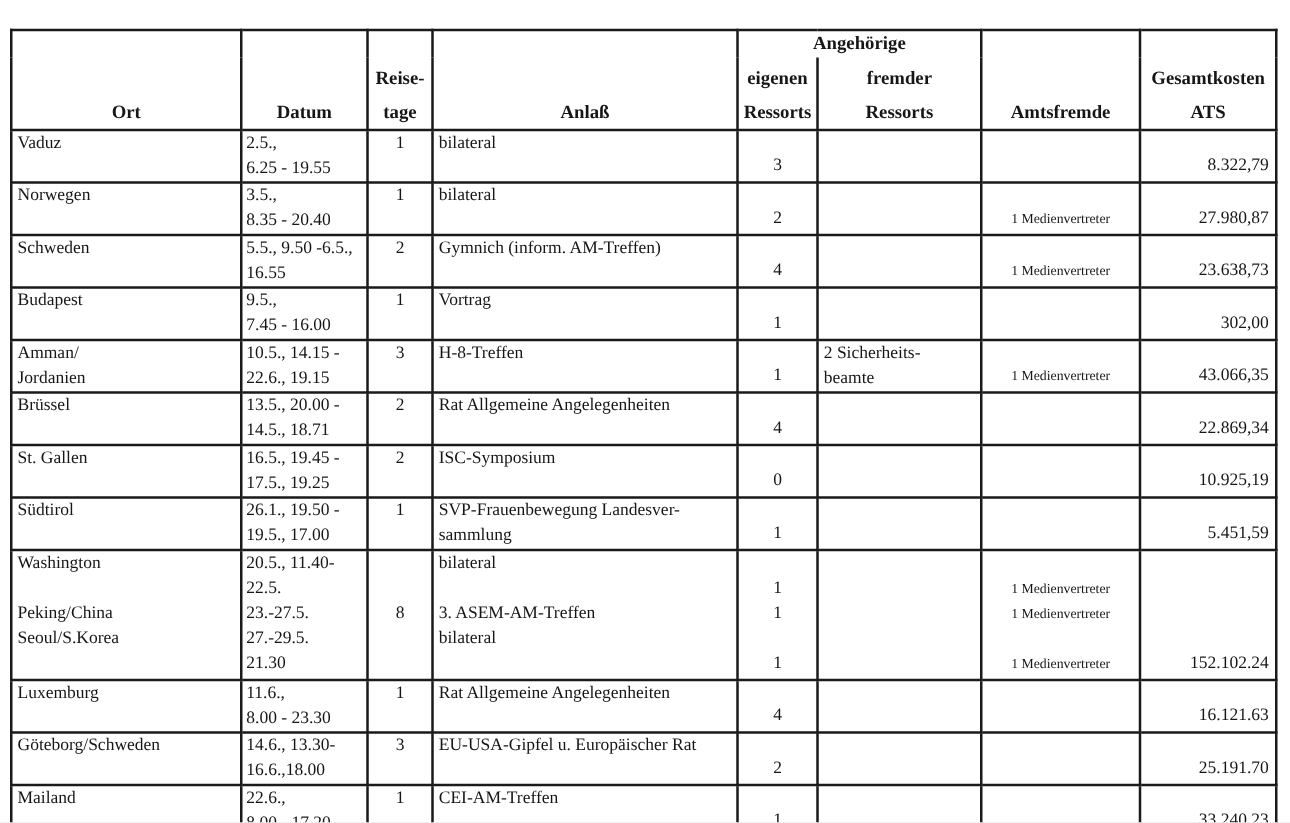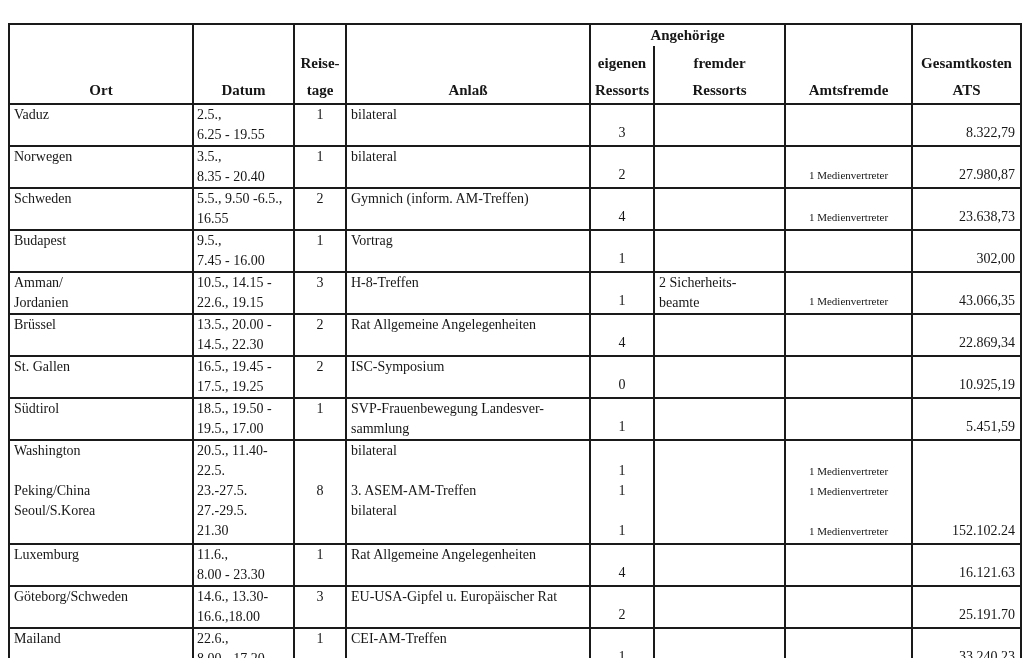--- a/index.html
+++ b/index.html
@@ -235,21 +235,21 @@
           <td class="c-kosten">
             <div class="line">43.066,35</div>
           </td>
         </tr>
         <tr style="height: 42px;">
           <td class="c-ort">
             <div class="line">Brüssel</div>
           </td>
           <td class="c-datum">
             <div class="line">13.5., 20.00 -</div>
-            <div class="line">14.5., 22.30</div>
+            <div class="line">14.5., 18.71</div>
           </td>
           <td class="c-reisetage">
             <div class="line">2</div>
           </td>
           <td class="c-anlass">
             <div class="line">Rat Allgemeine Angelegenheiten</div>
           </td>
           <td class="c-eigene">
             <div class="line">4</div>
           </td>
@@ -280,21 +280,21 @@
           <td class="c-amtsfremde"></td>
           <td class="c-kosten">
             <div class="line">10.925,19</div>
           </td>
         </tr>
         <tr style="height: 42px;">
           <td class="c-ort">
             <div class="line">Südtirol</div>
           </td>
           <td class="c-datum">
-            <div class="line">18.5., 19.50 -</div>
+            <div class="line">26.1., 19.50 -</div>
             <div class="line">19.5., 17.00</div>
           </td>
           <td class="c-reisetage">
             <div class="line">1</div>
           </td>
           <td class="c-anlass">
             <div class="line">SVP-Frauenbewegung Landesver-</div>
             <div class="line">sammlung</div>
           </td>
           <td class="c-eigene">

